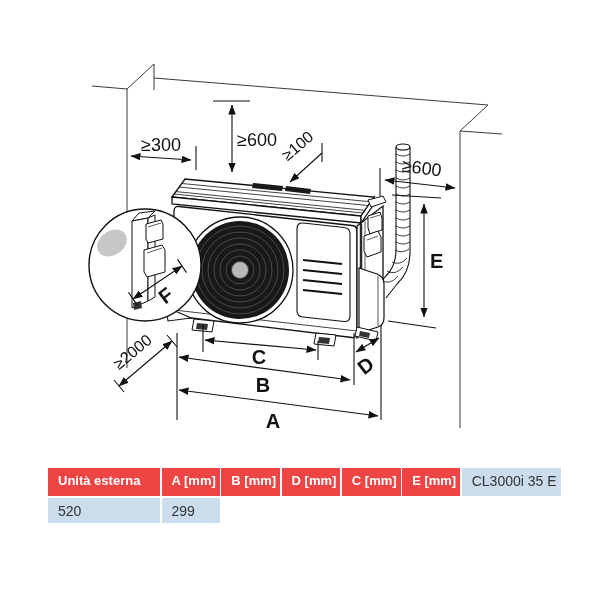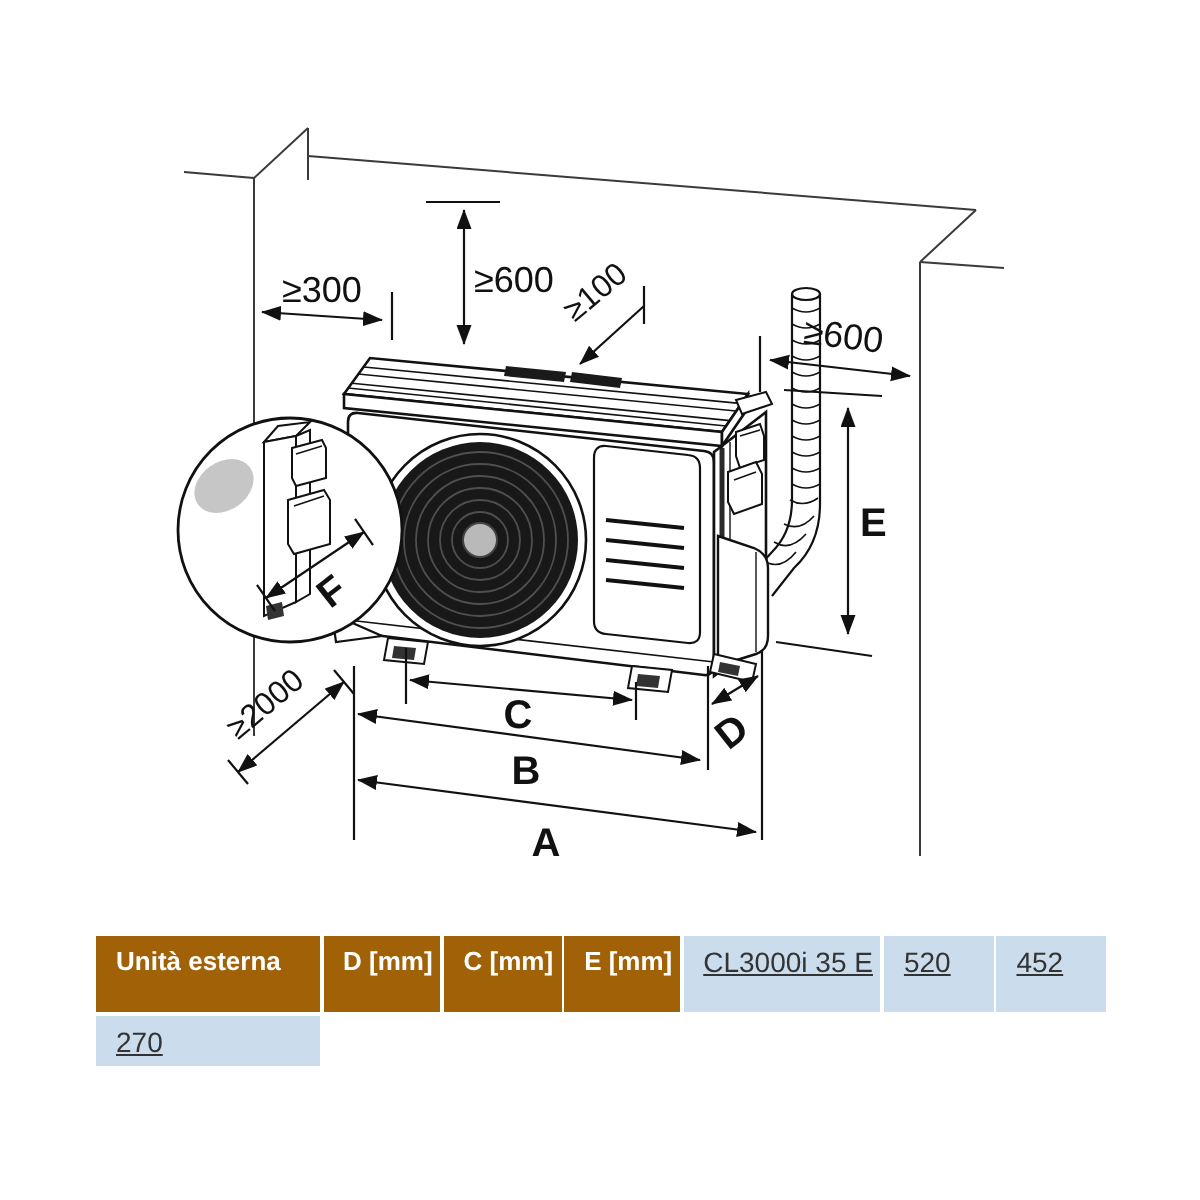--- a/index.html
+++ b/index.html
@@ -5,24 +5,24 @@
   html,body{margin:0;padding:0;background:#fff;}
   body{width:600px;height:600px;position:relative;overflow:hidden;
        font-family:"Liberation Sans",sans-serif;}
   #diagram{position:absolute;left:0;top:0;}
   svg text{font-family:"Liberation Sans",sans-serif;fill:#111;}
   .dimnum{font-size:18px;}
   .dimnum-sm{font-size:16px;}
   .dimletter{font-size:20px;font-weight:bold;}
   .spec-table{position:absolute;left:48px;top:468px;width:505px;
       display:grid;grid-template-columns:112px repeat(6,1fr);gap:1.5px;}
-  .th{background:#a16207;color:#fff;font-weight:bold;font-size:13px;
-      padding:5px 4px 18px 10px;white-space:nowrap;}
+  .th{background:#ef4444;color:#fff;font-weight:bold;font-size:13px;
+      padding:5px 4px 8px 10px;white-space:nowrap;}
   .td{background:#cbdcec;color:#333;font-size:14px;
-      padding:5px 4px 4px 10px;white-space:nowrap;text-decoration:underline;}
+      padding:5px 4px 4px 10px;white-space:nowrap;}
 </style>
 </head>
 <body>
 
 <div id="diagram">
 <svg width="600" height="460" viewBox="0 0 600 460" xmlns="http://www.w3.org/2000/svg">
   <defs>
     <marker id="ah" markerUnits="userSpaceOnUse" markerWidth="10" markerHeight="8" refX="9.5" refY="3.75" orient="auto-start-reverse">
       <path d="M0,0 L10,3.75 L0,7.5 Z" fill="#111"></path>
     </marker>
@@ -183,20 +183,21 @@
     <text class="dimletter" x="259" y="364" text-anchor="middle">C</text>
     <text class="dimletter" x="263" y="392" text-anchor="middle">B</text>
     <text class="dimletter" x="273" y="428" text-anchor="middle">A</text>
     <text class="dimletter" text-anchor="middle" transform="translate(370,371) rotate(-38)">D</text>
   </g>
 </svg>
 </div>
 
 <div class="spec-table">
   <div class="th">Unità esterna</div>
+  <div class="th">A [mm]</div>
+  <div class="th">B [mm]</div>
   <div class="th">D [mm]</div>
   <div class="th">C [mm]</div>
   <div class="th">E [mm]</div>
   <div class="td">CL3000i 35 E</div>
   <div class="td">520</div>
-  <div class="td">452</div>
-  <div class="td">270</div>
+  <div class="td">299</div>
 </div>
 
 </body></html>

